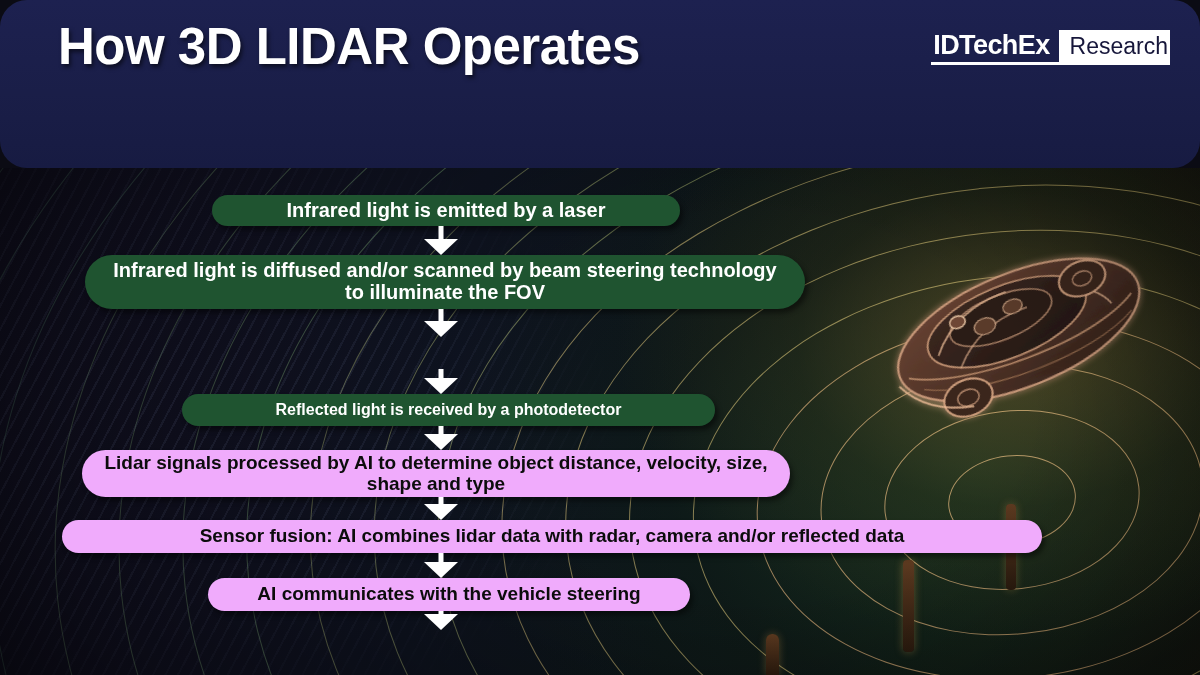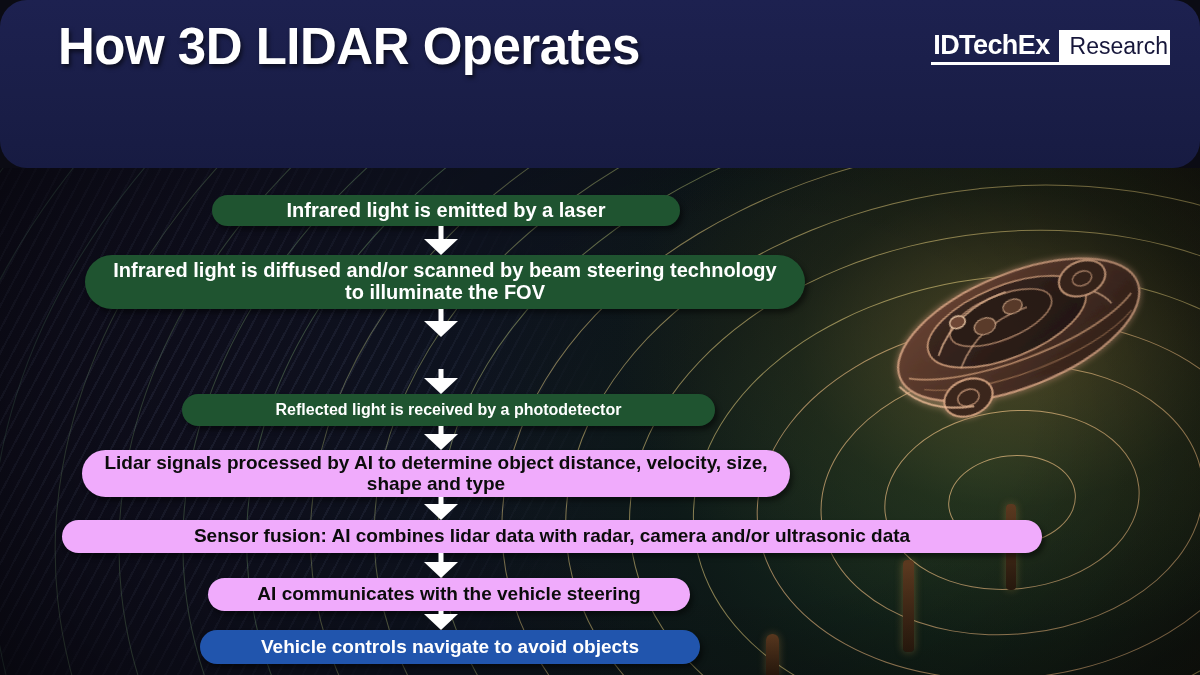--- a/index.html
+++ b/index.html
@@ -238,31 +238,28 @@
         <div class="head"></div>
       </div>
       <div class="node n-orange" style="left: 82px; top: 282px; width: 708px; height: 47px; font-size: 19px;">
         <span>Lidar signals processed by AI to determine object distance, velocity, size, shape and type</span>
       </div>
       <div class="arrow" style="left: 424px; top: 329px; height: 23px;">
         <div class="stem" style="height: 9px;"></div>
         <div class="head"></div>
       </div>
       <div class="node n-orange" style="left: 62px; top: 352px; width: 980px; height: 33px; font-size: 19px;">
-        <span>Sensor fusion: AI combines lidar data with radar, camera and/or ultrasonic data</span>
+        <span>Sensor fusion: AI combines lidar data with radar, camera and/or reflected data</span>
       </div>
       <div class="arrow" style="left: 424px; top: 385px; height: 25px;">
         <div class="stem" style="height: 11px;"></div>
         <div class="head"></div>
       </div>
       <div class="node n-orange" style="left: 208px; top: 410px; width: 482px; height: 33px; font-size: 19px;">
         <span>AI communicates with the vehicle steering</span>
       </div>
       <div class="arrow" style="left: 424px; top: 443px; height: 19px;">
         <div class="stem" style="height: 5px;"></div>
         <div class="head"></div>
       </div>
-      <div class="node n-blue" style="left: 200px; top: 462px; width: 500px; height: 34px; font-size: 19px;">
-        <span>Vehicle controls navigate to avoid objects</span>
-      </div>
     </div>
 
 </div>
 
 </body></html>

